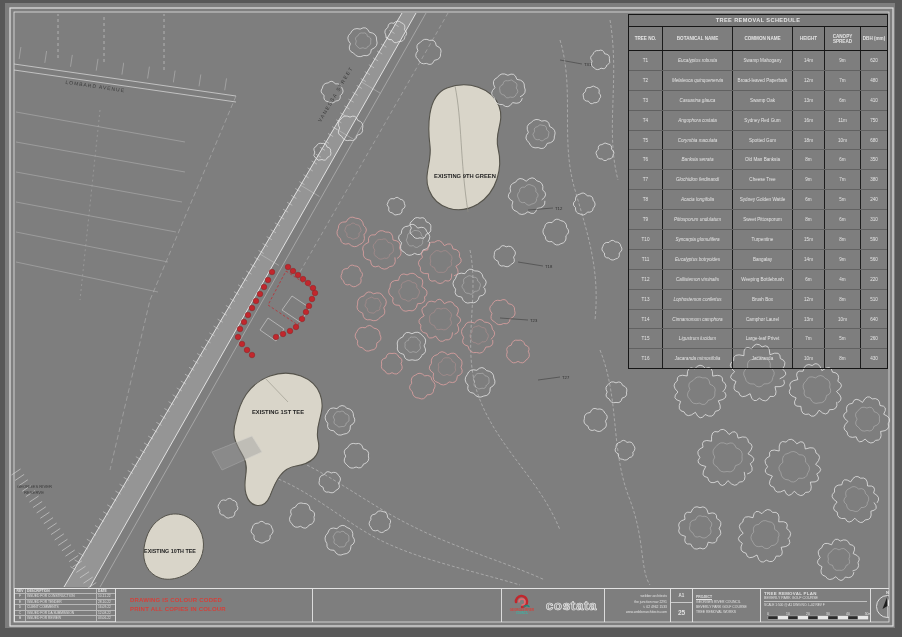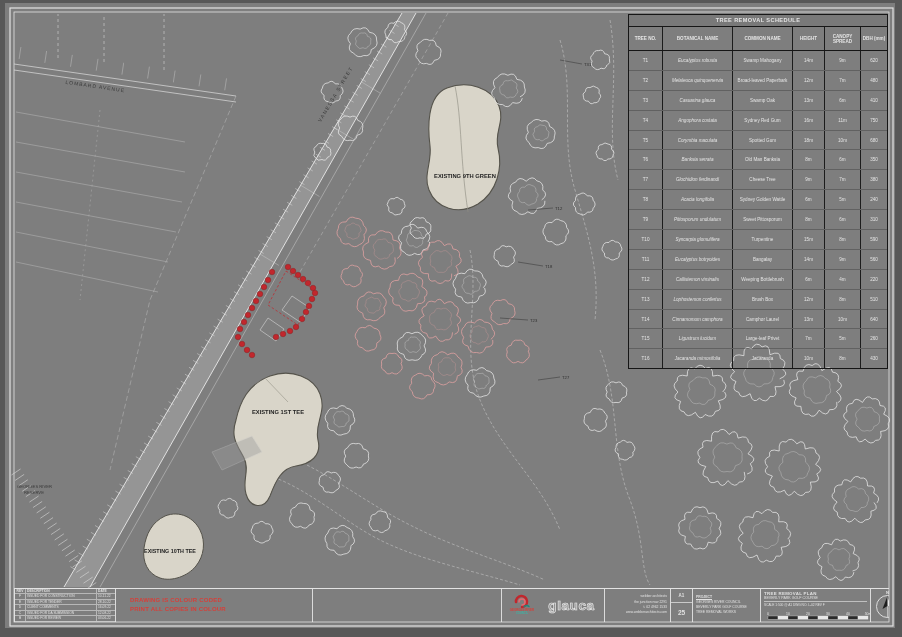--- a/index.html
+++ b/index.html
@@ -568,21 +568,21 @@
     <div class="panel" id="logos">
       <div id="council">
         <svg width="18" height="15" viewBox="0 0 18 15">
           <path d="M 3,8 A 5.5,5.5 0 1 1 9,13" fill="none" stroke="#c1272d" stroke-width="2.6" stroke-linecap="round"></path>
           <path d="M 6,8 A 3,3 0 1 1 9,11" fill="none" stroke="#e06a70" stroke-width="1.6" stroke-linecap="round"></path>
           <path d="M 11,12.5 Q 14,10.5 16,12.5" fill="none" stroke="#1b8a7d" stroke-width="1.4" stroke-linecap="round"></path>
         </svg>
         <div class="l1">GEORGES RIVER</div>
         <div class="l2">COUNCIL</div>
       </div>
-      <div id="webber">glauca</div>
+      <div id="webber">costata</div>
     </div>
 
     <div class="panel" id="contact">
         <div>webber architects</div>
         <div>the junction nsw 2291</div>
         <div>t. 02 4962 1533</div>
         <div>www.webberarchitects.com</div>
       </div>
 
     <div class="panel" id="mini">

